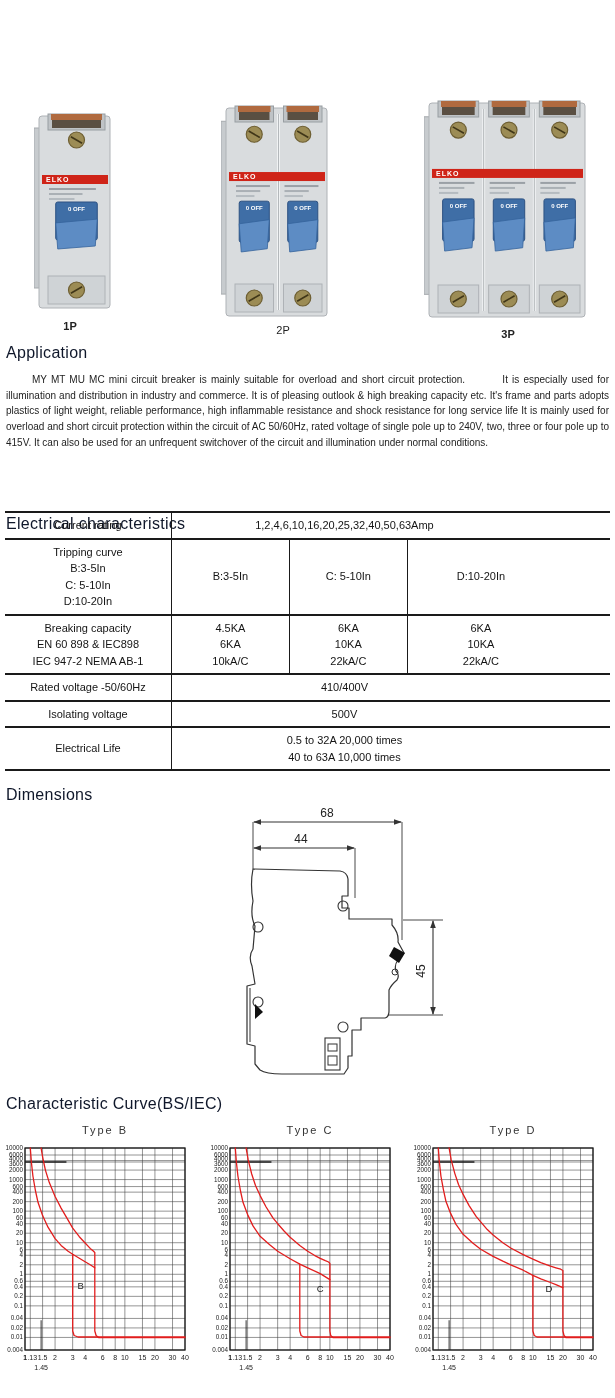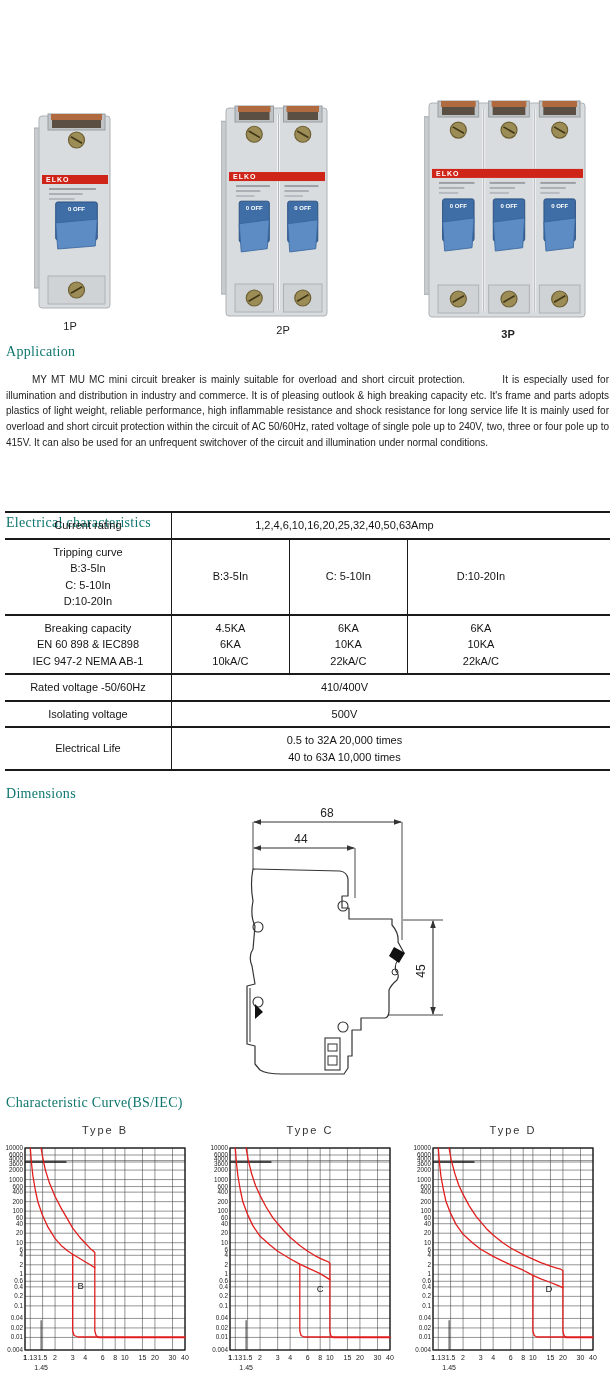--- a/index.html
+++ b/index.html
@@ -1,20 +1,20 @@
 <!DOCTYPE html>
 <html><head>
 <meta charset="utf-8">
 <style>
   html,body{margin:0;padding:0;background:#fff;}
   .page{position:relative;width:615px;height:1398px;background:#ffffff;overflow:hidden;
         font-family:"Liberation Sans",sans-serif;color:#1c1c1c;}
   .abs{position:absolute;}
   .page-title{font-size:17.5px;font-weight:bold;color:#000;letter-spacing:.4px;white-space:nowrap;}
-  .section-heading{font-size:14px;color:#0f766e;letter-spacing:.3px;white-space:nowrap;font-family:Liberation Serif, serif;}
+  .section-heading{font-size:16px;color:#0f172a;letter-spacing:.3px;white-space:nowrap;}
   .app-body{font-size:10px;line-height:1.57;text-align:justify;text-indent:26px;color:#1d1d1d;width:603px;}
   .caption{font-size:11px;color:#222;width:44px;text-align:center;}
   table.elec{width:605px;border-collapse:collapse;table-layout:fixed;font-size:11px;color:#141414;
              border-bottom:2px solid #1a1a1a;}
   table.elec td{border-top:2px solid #1a1a1a;text-align:center;vertical-align:middle;
                 padding:4px 2px;white-space:pre-line;line-height:1.5;}
   table.elec td + td{border-left:1px solid #1a1a1a;}
   table.elec td.lastcol{padding-right:58px;}
   table.elec td.spancol{padding-right:95px;}
   svg text{font-family:"Liberation Sans",sans-serif;}
@@ -39,21 +39,21 @@
         <polygon points="21.73,110.9 63.269999999999996,107.1 61.269999999999996,134 23.73,137" fill="#5d8cc4" stroke="#35639c" stroke-width="0.8"></polygon>
         <rect x="14" y="164" width="57" height="28" fill="#cfd3d6" stroke="#aeb2b6" stroke-width="1"></rect>
         <circle cx="42.5" cy="178" r="8" fill="#9c8c55" stroke="#6e5f33" stroke-width="1.2"></circle>
         <line x1="36.9" y1="181.2" x2="48.1" y2="174.8" stroke="#403618" stroke-width="1.6"></line>
         <rect x="8" y="63" width="66" height="9" fill="#cf2418"></rect>
         <text x="12" y="70" font-size="7" fill="#ffffff" text-anchor="start" font-weight="bold" letter-spacing="1px">ELKO</text>
         <rect x="15" y="76" width="46.9" height="2" fill="#9aa0a6"></rect>
         <rect x="15" y="81" width="33.5" height="2" fill="#aab0b5"></rect>
         <rect x="15" y="86" width="25.46" height="2" fill="#b5bbc0"></rect>
       </svg>
-      <div class="abs caption" style="left: 48px; top: 320px;">1P</div>
+      <div class="abs caption" style="left: 48px; top: 320px; font-weight: bold;">1P</div>
       <svg width="110" height="216" style="position:absolute;left:221px;top:104px;">
         <rect x="0" y="17.28" width="9" height="172.8" fill="#c7cbce" stroke="#a7abaf" stroke-width="1"></rect>
         <rect x="5" y="4" width="101" height="208" rx="3" fill="#d9dcde" stroke="#aeb2b6" stroke-width="1"></rect>
         <rect x="14" y="2" width="38.5" height="16" fill="#bfc3c6" stroke="#989ea2" stroke-width="1"></rect>
         <rect x="17" y="2" width="32.5" height="6" fill="#b06a3f"></rect>
         <rect x="18" y="8" width="30.5" height="8" fill="#5a4f42"></rect>
         <circle cx="33.25" cy="30.240000000000002" r="8" fill="#9c8c55" stroke="#6e5f33" stroke-width="1.2"></circle>
         <line x1="27.65" y1="27.040000000000003" x2="38.85" y2="33.440000000000005" stroke="#403618" stroke-width="1.6"></line>
         <rect x="18.215" y="97.2" width="30.07" height="41.04" rx="2" fill="#3f6ea6" stroke="#2c5182" stroke-width="1"></rect>
         <text x="33.25" y="106.2" font-size="6" fill="#ffffff" text-anchor="middle" font-weight="bold">0 OFF</text>

